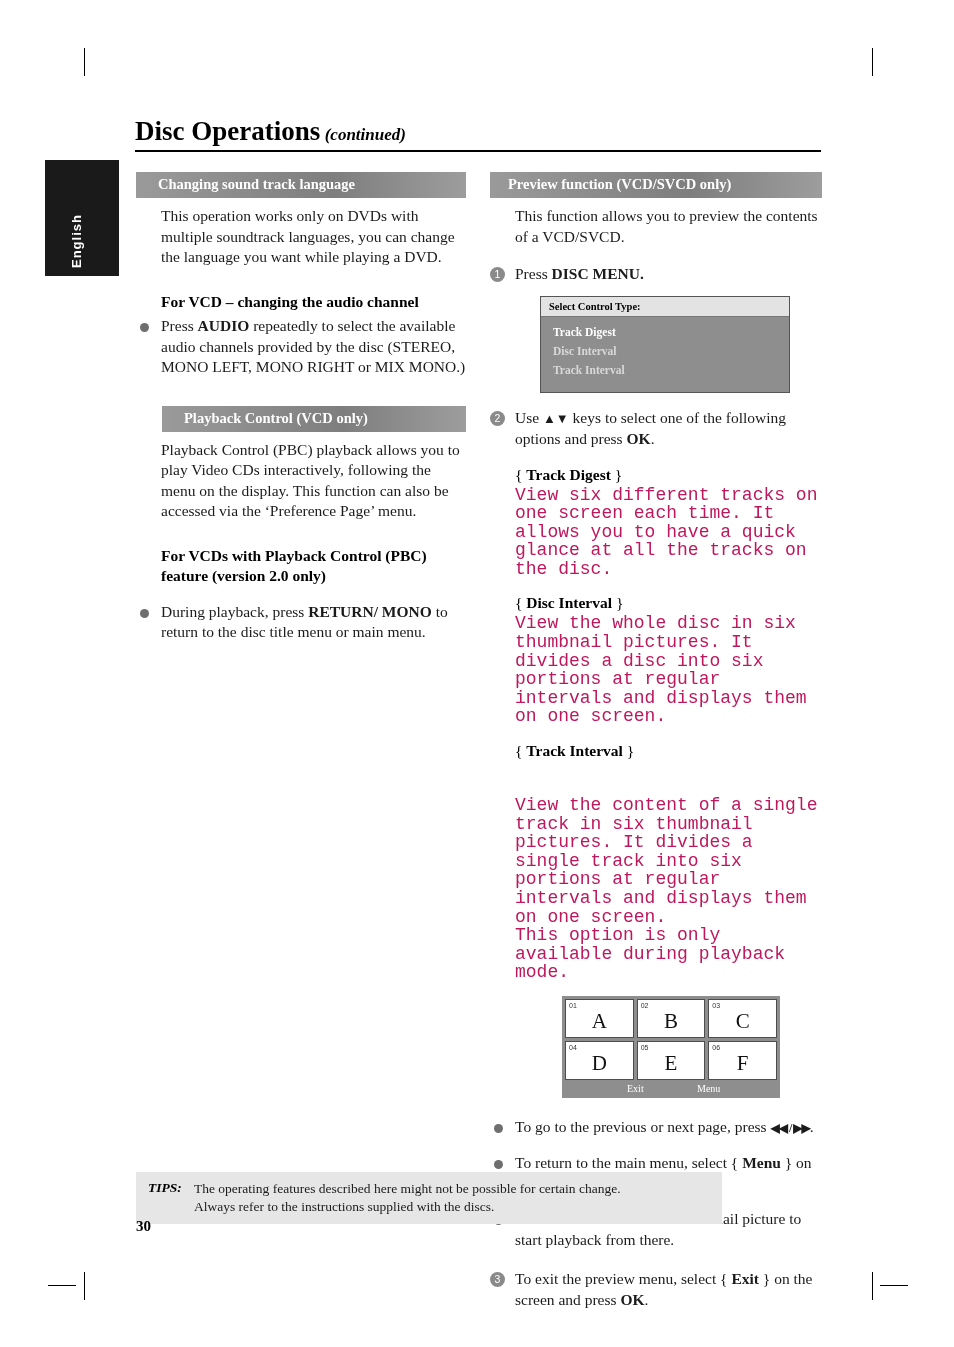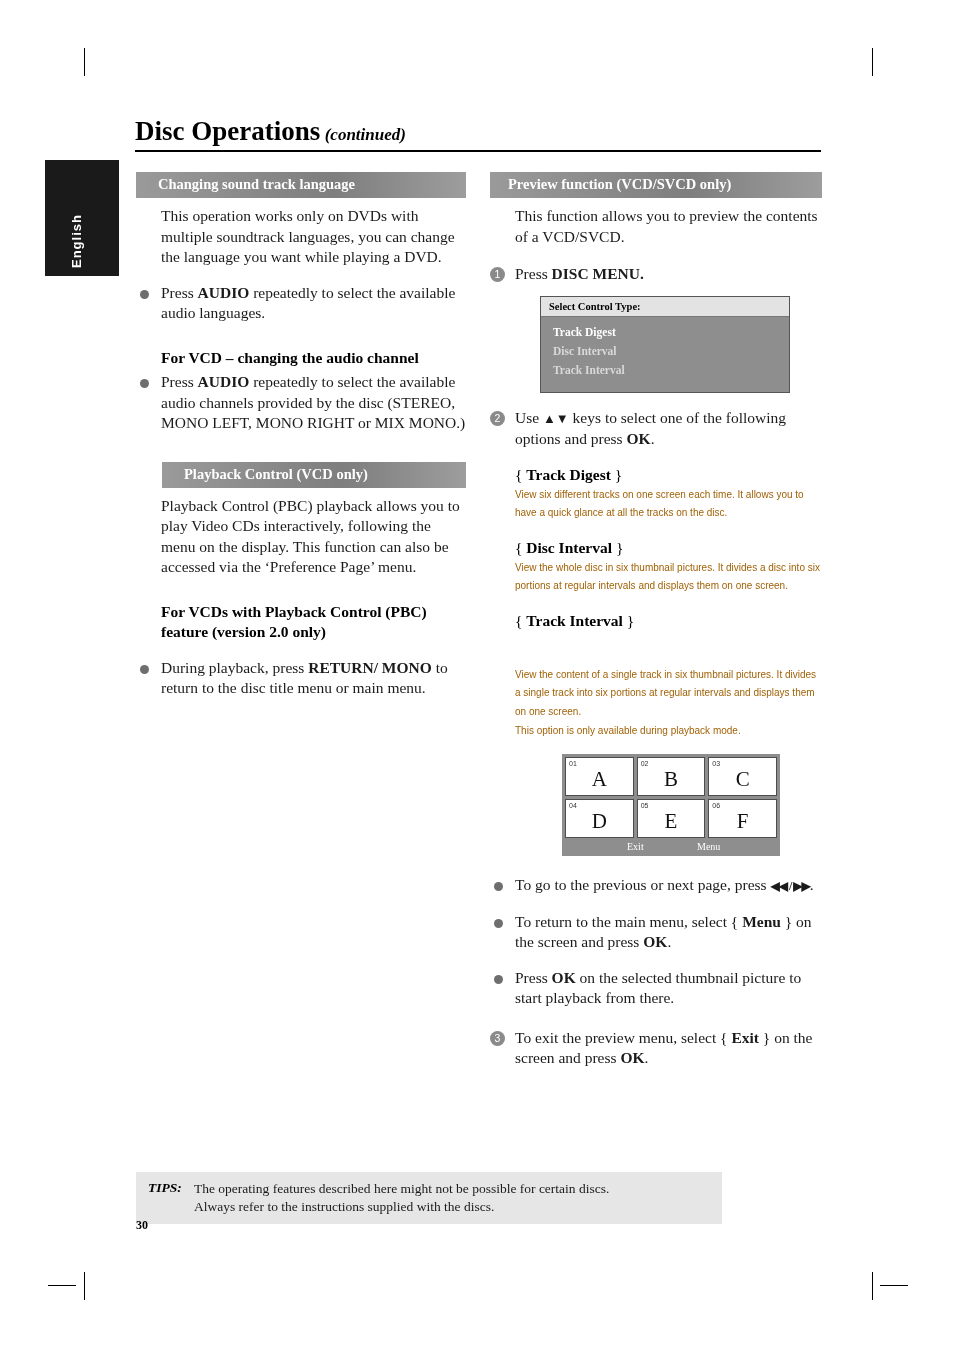--- a/index.html
+++ b/index.html
@@ -67,41 +67,41 @@
   .osd1 .bd{background:#8e8e8e;padding:6px 0 12px 12px;}
   .osd1 .bd div{font-family:"Liberation Serif", serif;font-weight:bold;font-size:11.5px;line-height:19px;}
   .osd1 .bd .sel{color:#fff;}
   .osd1 .bd .un{color:#d9d9d9;}
 
   .itemhead{
     font-family:"Liberation Serif", serif;font-size:15.5px;font-weight:bold;margin-top:16px;padding-left:25px;
   }
   .itemhead .brace{font-weight:normal;}
   .itemtxt{
-    font-family:Liberation Sans, sans-serif;font-size:10px;line-height:18.6px;color:#a16207;padding-left:25px;margin-top:2px;
+    font-family:Liberation Mono, monospace;font-size:18px;line-height:18.6px;color:#be185d;padding-left:25px;margin-top:2px;
   }
 
   
   .thumbwrap{margin:14px 0 0 72px;width:212px;background:#8e8e8e;padding:3px 3px 0 3px;}
   .thumbgrid{display:grid;grid-template-columns:1fr 1fr 1fr;gap:3px;}
   .cell{background:#fff;border:1px solid #4d4d4d;height:37px;position:relative;}
   .cell .nm{position:absolute;left:3px;top:2px;font-size:7px;color:#333;font-family:"Liberation Sans",sans-serif;}
   .cell .lt{position:absolute;left:0;right:0;top:9px;text-align:center;font-size:21px;font-family:"Liberation Serif",serif;color:#111;}
   .thumbfoot{height:18px;position:relative;}
   .thumbfoot .exit{position:absolute;left:62px;top:3px;color:#fff;font-size:10px;font-family:"Liberation Serif",serif;}
   .thumbfoot .menu{position:absolute;left:132px;top:3px;color:#fff;font-size:10px;font-family:"Liberation Serif",serif;}
 
   
   .tips{
     position:absolute;left:136px;top:1172px;width:586px;background:#e6e6e6;
     padding:8px 0 9px 0;
   }
   .tips .lbl{position:absolute;left:12px;top:8px;font-family:"Liberation Serif",serif;font-style:italic;font-weight:bold;font-size:13.5px;}
   .tips .tx{margin-left:58px;font-family:"Liberation Serif",serif;font-size:13.5px;line-height:17.5px;color:#1b1b1b;}
-  .pgnum{position:absolute;left:136px;top:1218px;font-family:"Liberation Serif",serif;font-weight:bold;font-size:12px;}
+  .pgnum{position:absolute;left:136px;top:1218px;font-family:"Liberation Serif",serif;font-weight:bold;font-size:15px;}
 </style>
 </head>
 <body>
 
 <div class="page">
 
   <div class="crop" style="left:84px;top:48px;width:1px;height:28px;"></div>
   <div class="crop" style="left:872px;top:48px;width:1px;height:28px;"></div>
   <div class="crop" style="left:84px;top:1272px;width:1px;height:28px;"></div>
   <div class="crop" style="left:872px;top:1272px;width:1px;height:28px;"></div>
@@ -116,24 +116,20 @@
 
   <div class="lang-tab">
     <span>English</span>
   </div>
 
   <div class="col-left">
 
     <div class="secthead grad1">Changing sound track language</div>
     <div class="body-txt">This operation works only on DVDs with multiple soundtrack languages, you can change the language you want while playing a DVD.</div>
 
-    <div class="bullet-row">
-      <span class="dot"></span>
-      <p><span>Press </span><b>AUDIO</b><span> repeatedly to select the available audio languages.</span></p>
-    </div>
 
     <div class="subhead">For VCD – changing the audio channel</div>
 
     <div class="bullet-row" style="margin-top:4px;">
       <span class="dot"></span>
       <p><span>Press </span><b>AUDIO</b><span> repeatedly to select the available audio channels provided by the disc (STEREO, MONO LEFT, MONO RIGHT or MIX MONO.)</span></p>
     </div>
 
     <div class="secthead grad1" style="margin-top:28px;margin-left:26px;">Playback Control (VCD only)</div>
     <div class="body-txt">Playback Control (PBC) playback allows you to play Video CDs interactively, following the menu on the display.  This function can also be accessed via the ‘Preference Page’ menu.</div>
@@ -230,19 +226,19 @@
 
     <div class="numrow" style="margin-top:19px;">
       <span class="num">3</span>
       <p><span>To exit the preview menu, select { </span><b>Exit</b><span> } on the screen and press </span><b>OK</b><span>.</span></p>
     </div>
   </div>
 
   <div class="tips">
     <span class="lbl">TIPS:</span>
     <div class="tx">
-      <div>The operating features described here might not be possible for certain discs.</div>
+      <div>The operating features described here might not be possible for certain change.</div>
       <div>Always refer to the instructions supplied with the discs.</div>
     </div>
   </div>
 
   <div class="pgnum">30</div>
 </div>
 
 </body></html>

